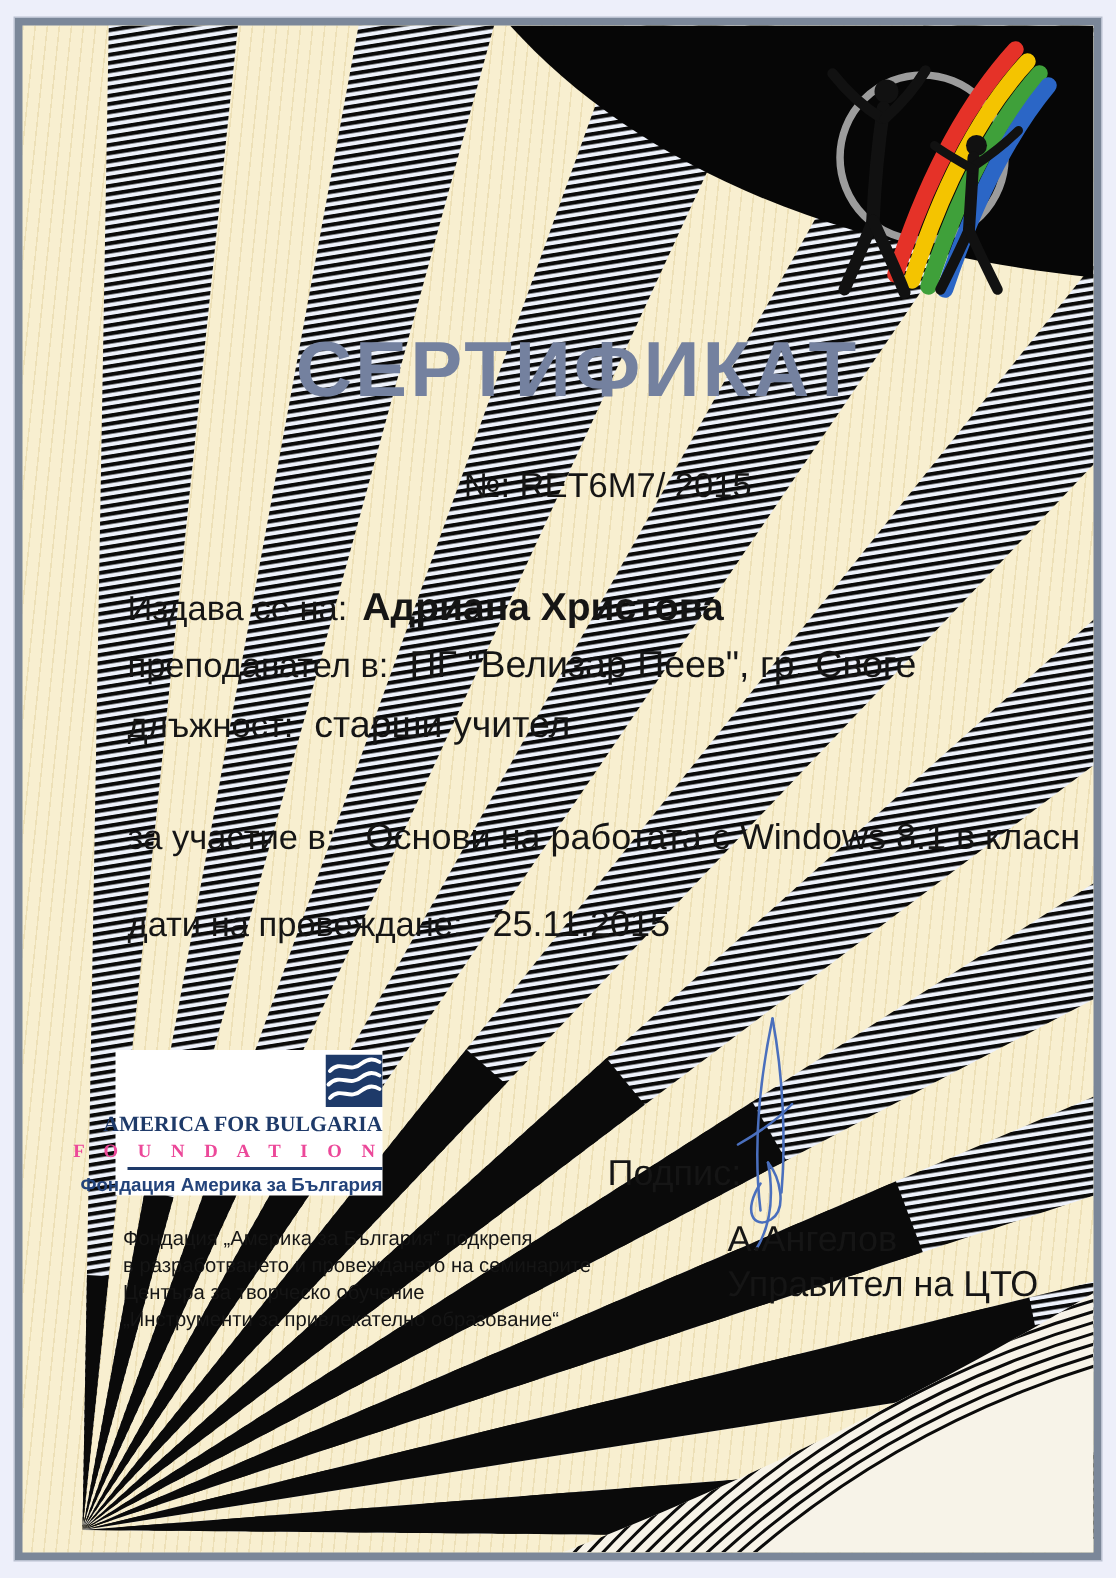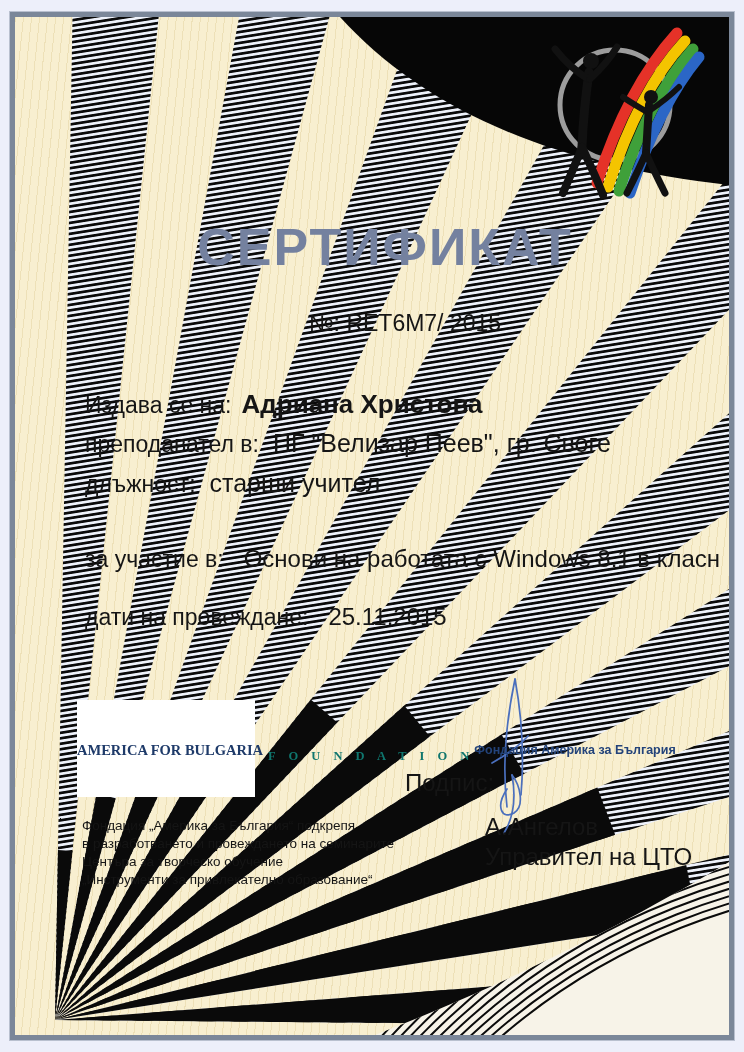--- a/index.html
+++ b/index.html
@@ -34,27 +34,27 @@
   .bodyline{left:70px;white-space:nowrap;color:#151515;}
   .bodyline .lbl{font-size:23px;}
   .bodyline .val{font-size:25px;margin-left:14px;}
   .bodyline .name{font-size:26px;font-weight:700;margin-left:10px;text-align:center;}
   .l1{top:372px;} .l2{top:412px;} .l3{top:452px;}
   .l4{top:528px;} .l5{top:558px;} .l6{top:586px;}
   .g2 .val{font-size:24px;margin-left:20px;}
 
   .abf-card{
     left:62px;top:683px;width:178px;height:97px;
-    background:#ffffff;display:flex;flex-direction:row;align-items:center;
+    background:#ffffff;display:flex;flex-direction:column;align-items:flex-end;
   }
   .abf-flag{width:38px;height:35px;margin-top:3px;}
   .abf-name{font-family:"Liberation Serif","DejaVu Serif",serif;font-weight:600;
     font-size:14.5px;color:#1e3a69;margin-top:4px;white-space:nowrap;}
   .abf-foundation{font-family:"Liberation Serif","DejaVu Serif",serif;font-weight:600;
-    font-size:12.5px;letter-spacing:5px;color:#0f766e;margin-top:16px;text-indent:5px;white-space:nowrap;}
+    font-size:12.5px;letter-spacing:5px;color:#ec4899;margin-top:1px;text-indent:5px;white-space:nowrap;}
   .abf-rule{width:170px;height:0;border-top:2px solid #1e3a69;margin-top:3px;}
   .abf-bg{font-size:12.5px;font-weight:600;color:#23437a;margin-top:3px;white-space:nowrap;}
 
   .sig-label{left:390px;top:752px;font-size:24px;color:#151515;}
   .signer{left:470px;top:795px;font-size:24px;line-height:30px;color:#151515;white-space:nowrap;}
 
   .support-note{left:67px;top:800px;font-size:13.5px;line-height:18px;color:#151515;white-space:nowrap;}
 
   .footer{left:0;right:0;top:950px;text-align:center;font-size:15.5px;line-height:21px;color:#151515;}
 </style>

